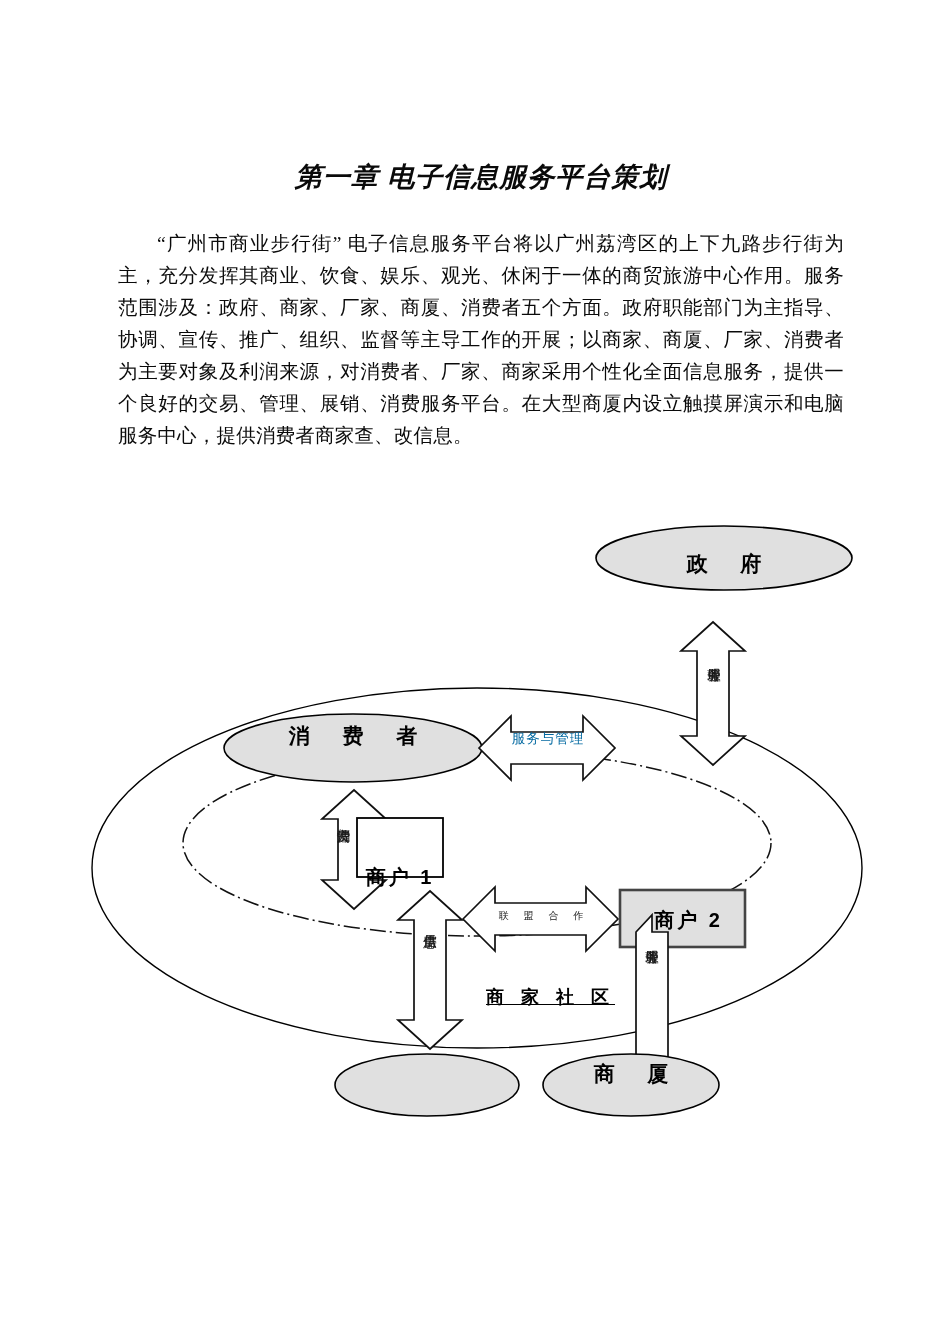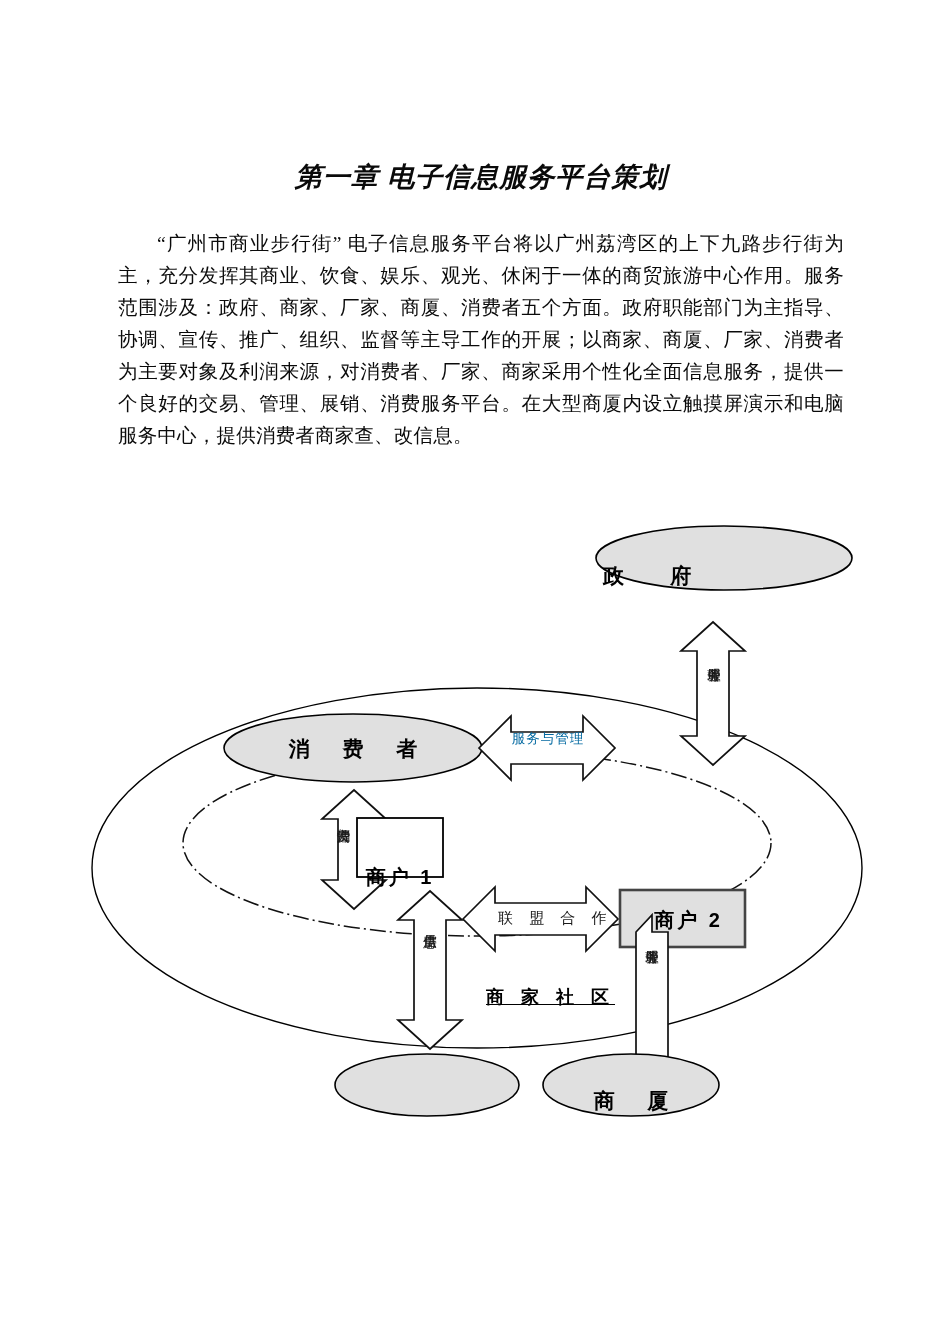--- a/index.html
+++ b/index.html
@@ -82,21 +82,21 @@
     text-orientation:upright;
     color:#1a1a1a;
   }
   .community-label {
     font-weight:bold;
     font-size:18px;
     letter-spacing:6px;
     text-decoration:underline;
   }
   .alliance-label {
-    font-size:15px;
+    font-size:10px;
     letter-spacing:6px;
     text-indent:6px;
     color:#1a1a1a;
   }
 </style>
 </head>
 <body>
 
 <div class="page">
 
@@ -199,39 +199,39 @@
                L 684 553
                L 652 582
                L 620 553
                L 636 553 Z"></path>
 
       <ellipse class="ell" cx="427" cy="577" rx="92" ry="31"></ellipse>
 
       <ellipse class="ell" cx="631" cy="577" rx="88" ry="31"></ellipse>
     </svg>
 
-    <div class="lbl node-label" style="left:596px; top:54px; width:256px; text-align:left;font-family:Liberation Mono, monospace;">政  府</div>
+    <div class="lbl node-label" style="left:596px; top:42px; width:256px; text-align:center;">政  府</div>
 
     <div class="lbl arrow-label-v" style="left:706px; top:150px; height:76px;">服务管理</div>
 
-    <div class="lbl node-label" style="left:224px; top:227px; width:258px; text-align:center;">消  费  者</div>
+    <div class="lbl node-label" style="left:224px; top:214px; width:258px; text-align:center;">消  费  者</div>
 
     <div class="lbl arrow-label-h" style="left:508px; top:222px; width:80px;">服务与管理</div>
 
     <div class="lbl arrow-label-v" style="left:336px; top:310px; height:58px; line-height:15px;">方便消费</div>
 
     <div class="lbl box-label" style="left:357px; top:328px; width:86px; text-align:center;margin-top:28px;">商户 1</div>
 
     <div class="lbl arrow-label-v" style="left:422px; top:416px; height:96px;">供需信息</div>
 
     <div class="lbl alliance-label" style="left:492px; top:401px; width:98px; text-align:center;">联 盟 合 作</div>
 
     <div class="lbl box-label" style="left:620px; top:399px; width:125px; text-align:center;padding-left:12px;">商户 2</div>
 
     <div class="lbl community-label" style="left:486px; top:477px; width:150px;">商 家 社 区</div>
 
     <div class="lbl arrow-label-v" style="left:644px; top:432px; height:80px;">服务管理</div>
 
 
-    <div class="lbl node-label" style="left:543px; top:579px; width:176px; text-align:center;">商  厦</div>
+    <div class="lbl node-label" style="left:543px; top:552px; width:176px; text-align:center;">商  厦</div>
 
   </div>
 </div>
 
 </body></html>

